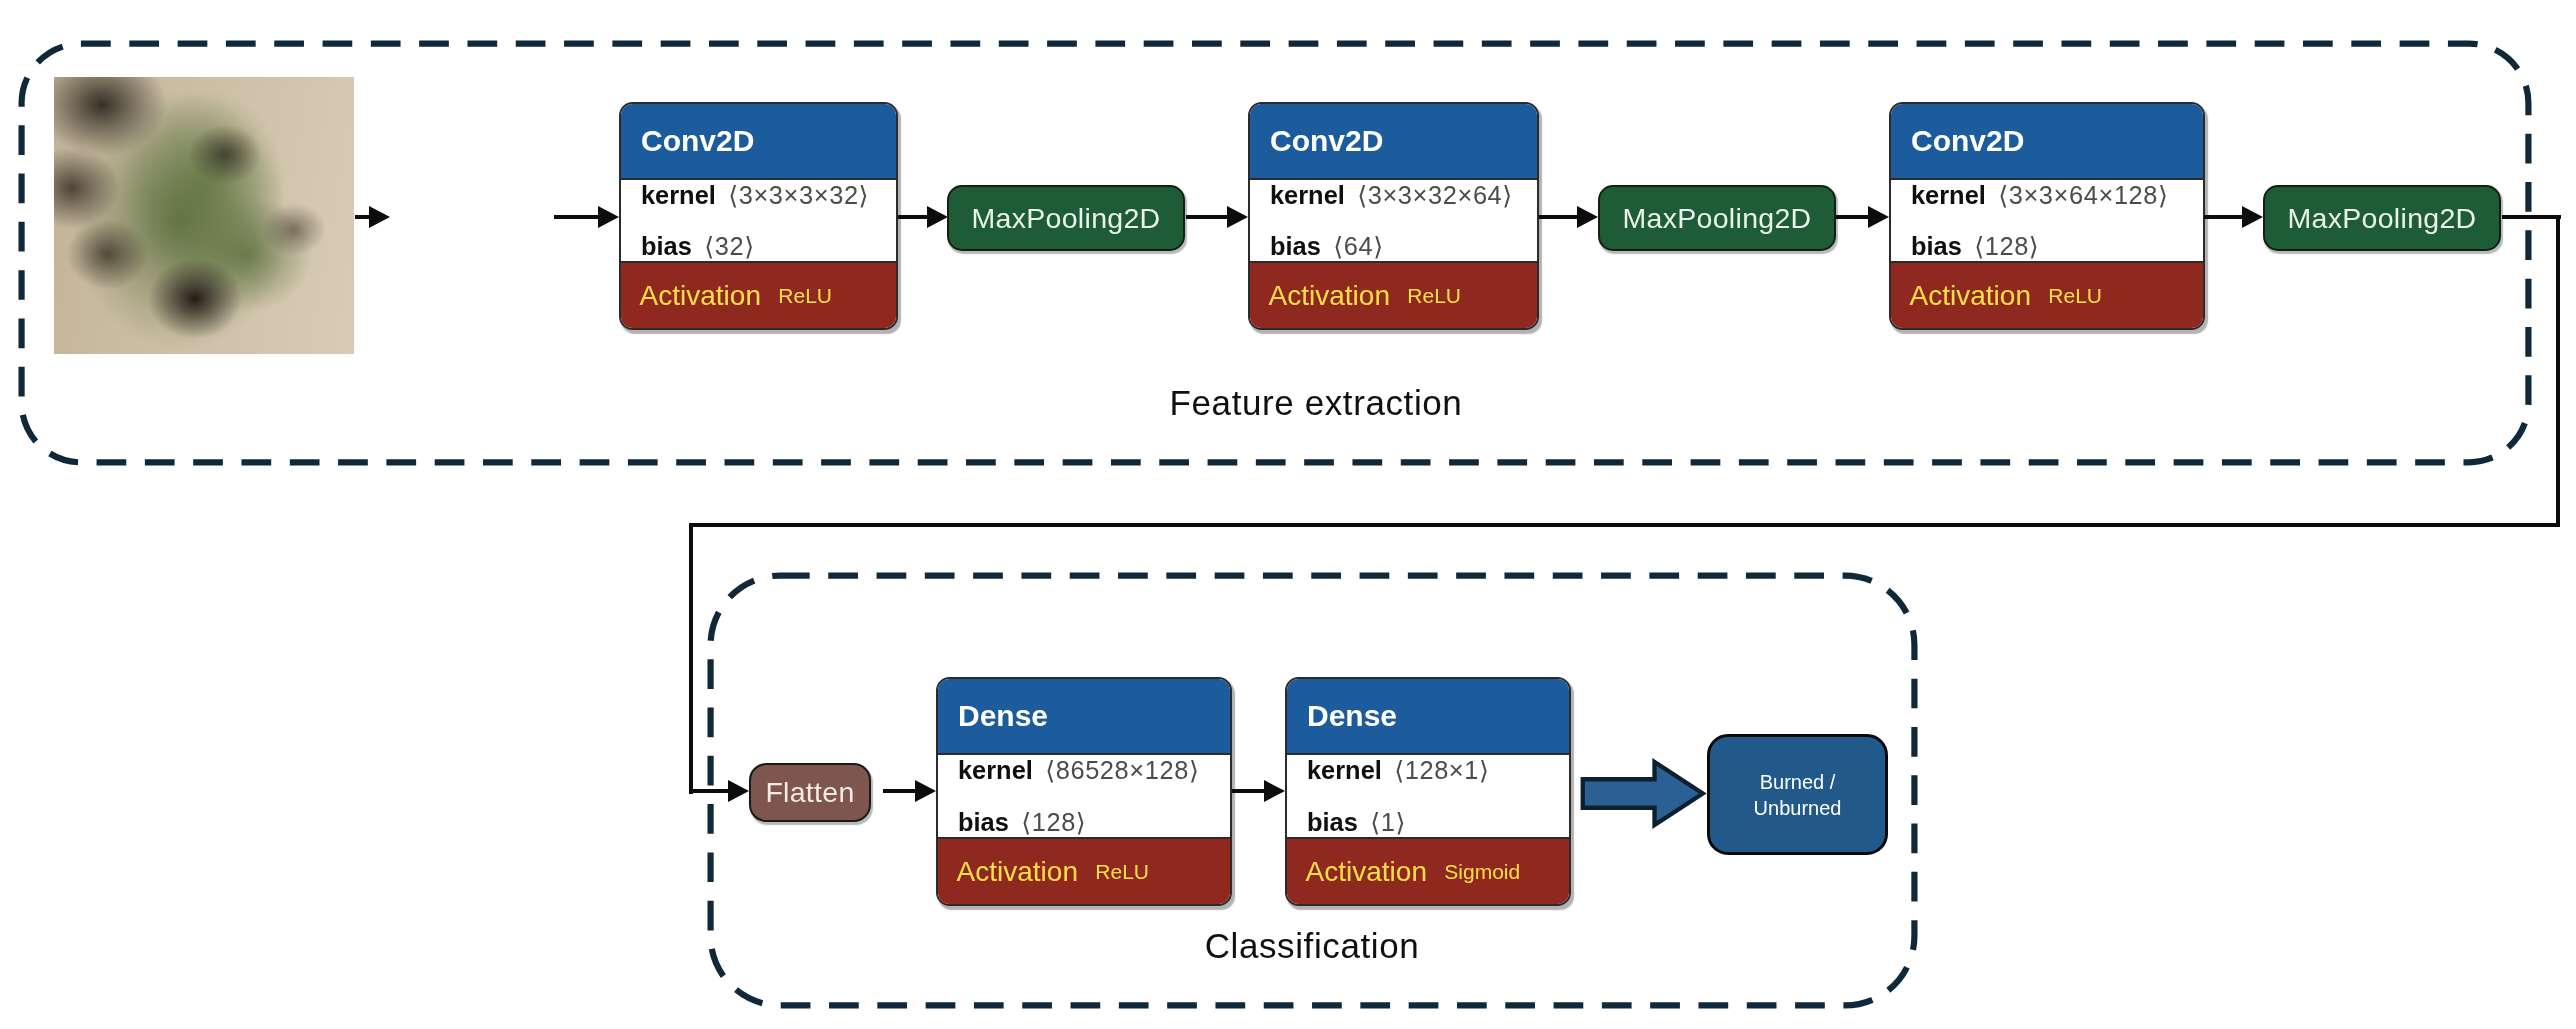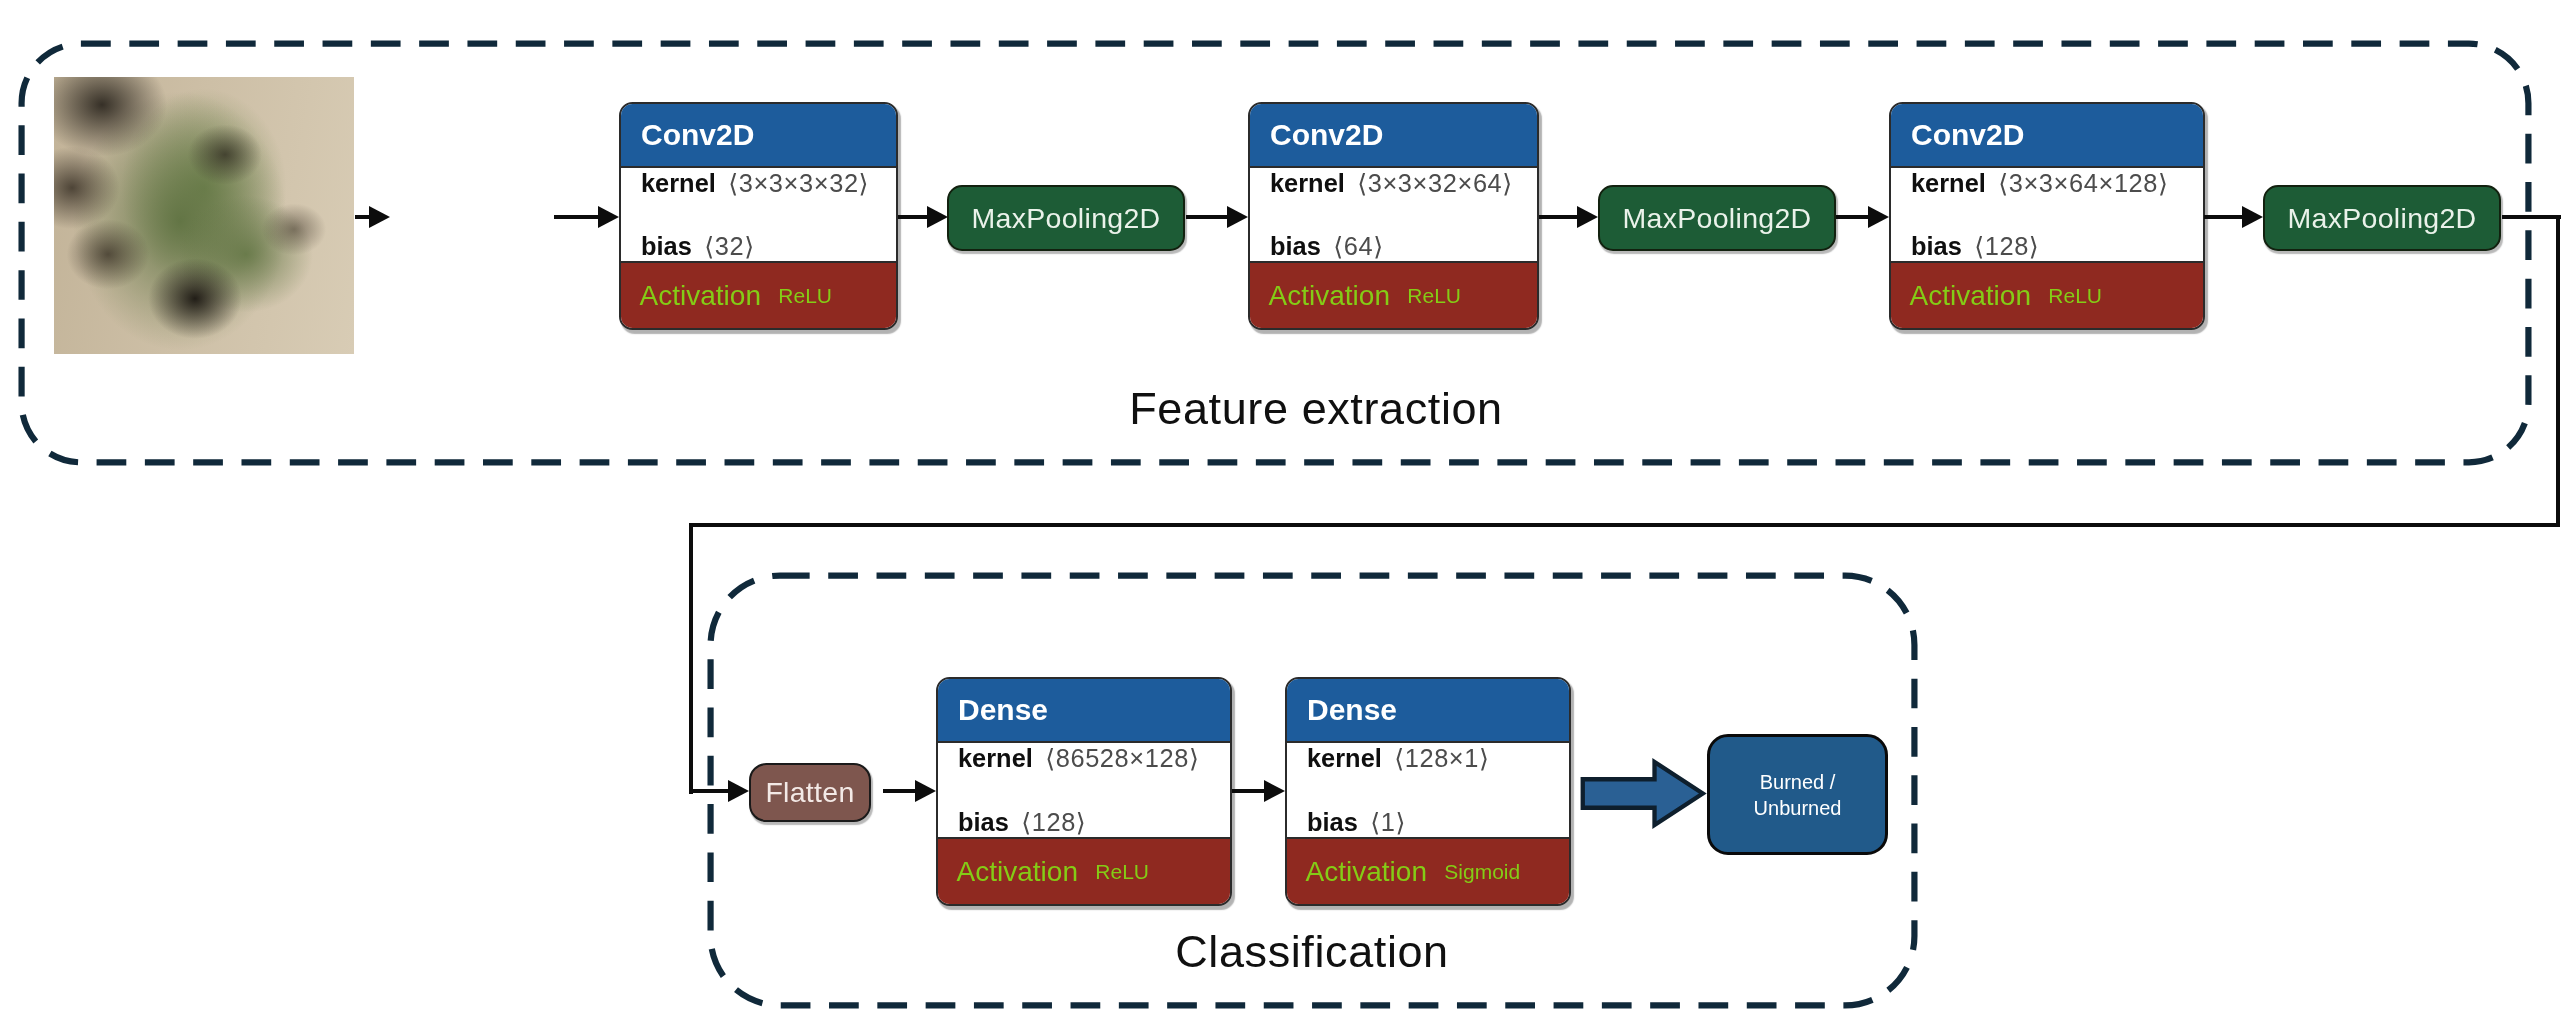--- a/index.html
+++ b/index.html
@@ -35,44 +35,44 @@
   .pill--green{background:#1d5c36;color:#eaf2ea;border-color:#12210f;}
   .pill--brown{background:#7e564e;color:#f3e9e6;border-color:#1a1a1a;}
 
   
   .block{
     position:absolute;border:2.5px solid #2b2b2b;border-radius:13.6px;overflow:hidden;
     box-sizing:border-box;background:#fff;box-shadow:2.5px 3.1px 1.2px rgba(0,0,0,.3);
     display:flex;flex-direction:column;
   }
   .block__header{
-    height:64px;background:#1d5c9c;color:#fff;display:flex;align-items:center;
+    height:76px;background:#1d5c9c;color:#fff;display:flex;align-items:center;
     padding-left:20px;font-size:30px;font-weight:600;border-bottom:2.5px solid #2b2b2b;box-sizing:border-box;
   }
   .block__body{flex:1;background:#fff;display:flex;flex-direction:column;justify-content:space-between;padding-left:20px;gap:10px;}
   .param{font-size:25.4px;display:flex;align-items:baseline;}
   .param__key{font-weight:700;color:#0f0f0f;}
   .param__val{color:#4c4c4c;margin-left:12.4px;letter-spacing:0.6px;}
   .block__footer{
-    height:67px;background:#8f2920;color:#84cc16;display:flex;align-items:center;
+    height:67px;background:#8f2920;color:#fde047;display:flex;align-items:center;
     padding-left:18.6px;font-size:28px;border-top:2.5px solid #2b2b2b;box-sizing:border-box;
   }
   .block__footer .act-val{margin-left:17.3px;font-size:21px;}
 
   
   .harrow{position:absolute;height:22px;}
   .harrow::before{content:"";position:absolute;left:0;right:18.6px;top:9.3px;height:3.7px;background:#0c0c0c;}
   .harrow::after{content:"";position:absolute;right:0;top:0;width:0;height:0;
     border-left:21px solid #0c0c0c;border-top:11px solid transparent;border-bottom:11px solid transparent;}
 
   
   .seg{position:absolute;background:#0c0c0c;}
 
   
-  .seclabel{position:absolute;font-size:45px;color:#101010;letter-spacing:0.6px;white-space:nowrap;transform:translateX(-50%);}
+  .seclabel{position:absolute;font-size:35px;color:#101010;letter-spacing:0.6px;white-space:nowrap;transform:translateX(-50%);}
 
   
   .outbox{
     position:absolute;left:1707px;top:734px;width:181px;height:121px;
     background:#215a8a;border:3.1px solid #0a0a0a;border-radius:21px;box-sizing:border-box;
     color:#fff;display:flex;flex-direction:column;align-items:center;justify-content:center;
     font-size:20px;line-height:1.3;text-align:center;
   }
 </style>
 </head>

